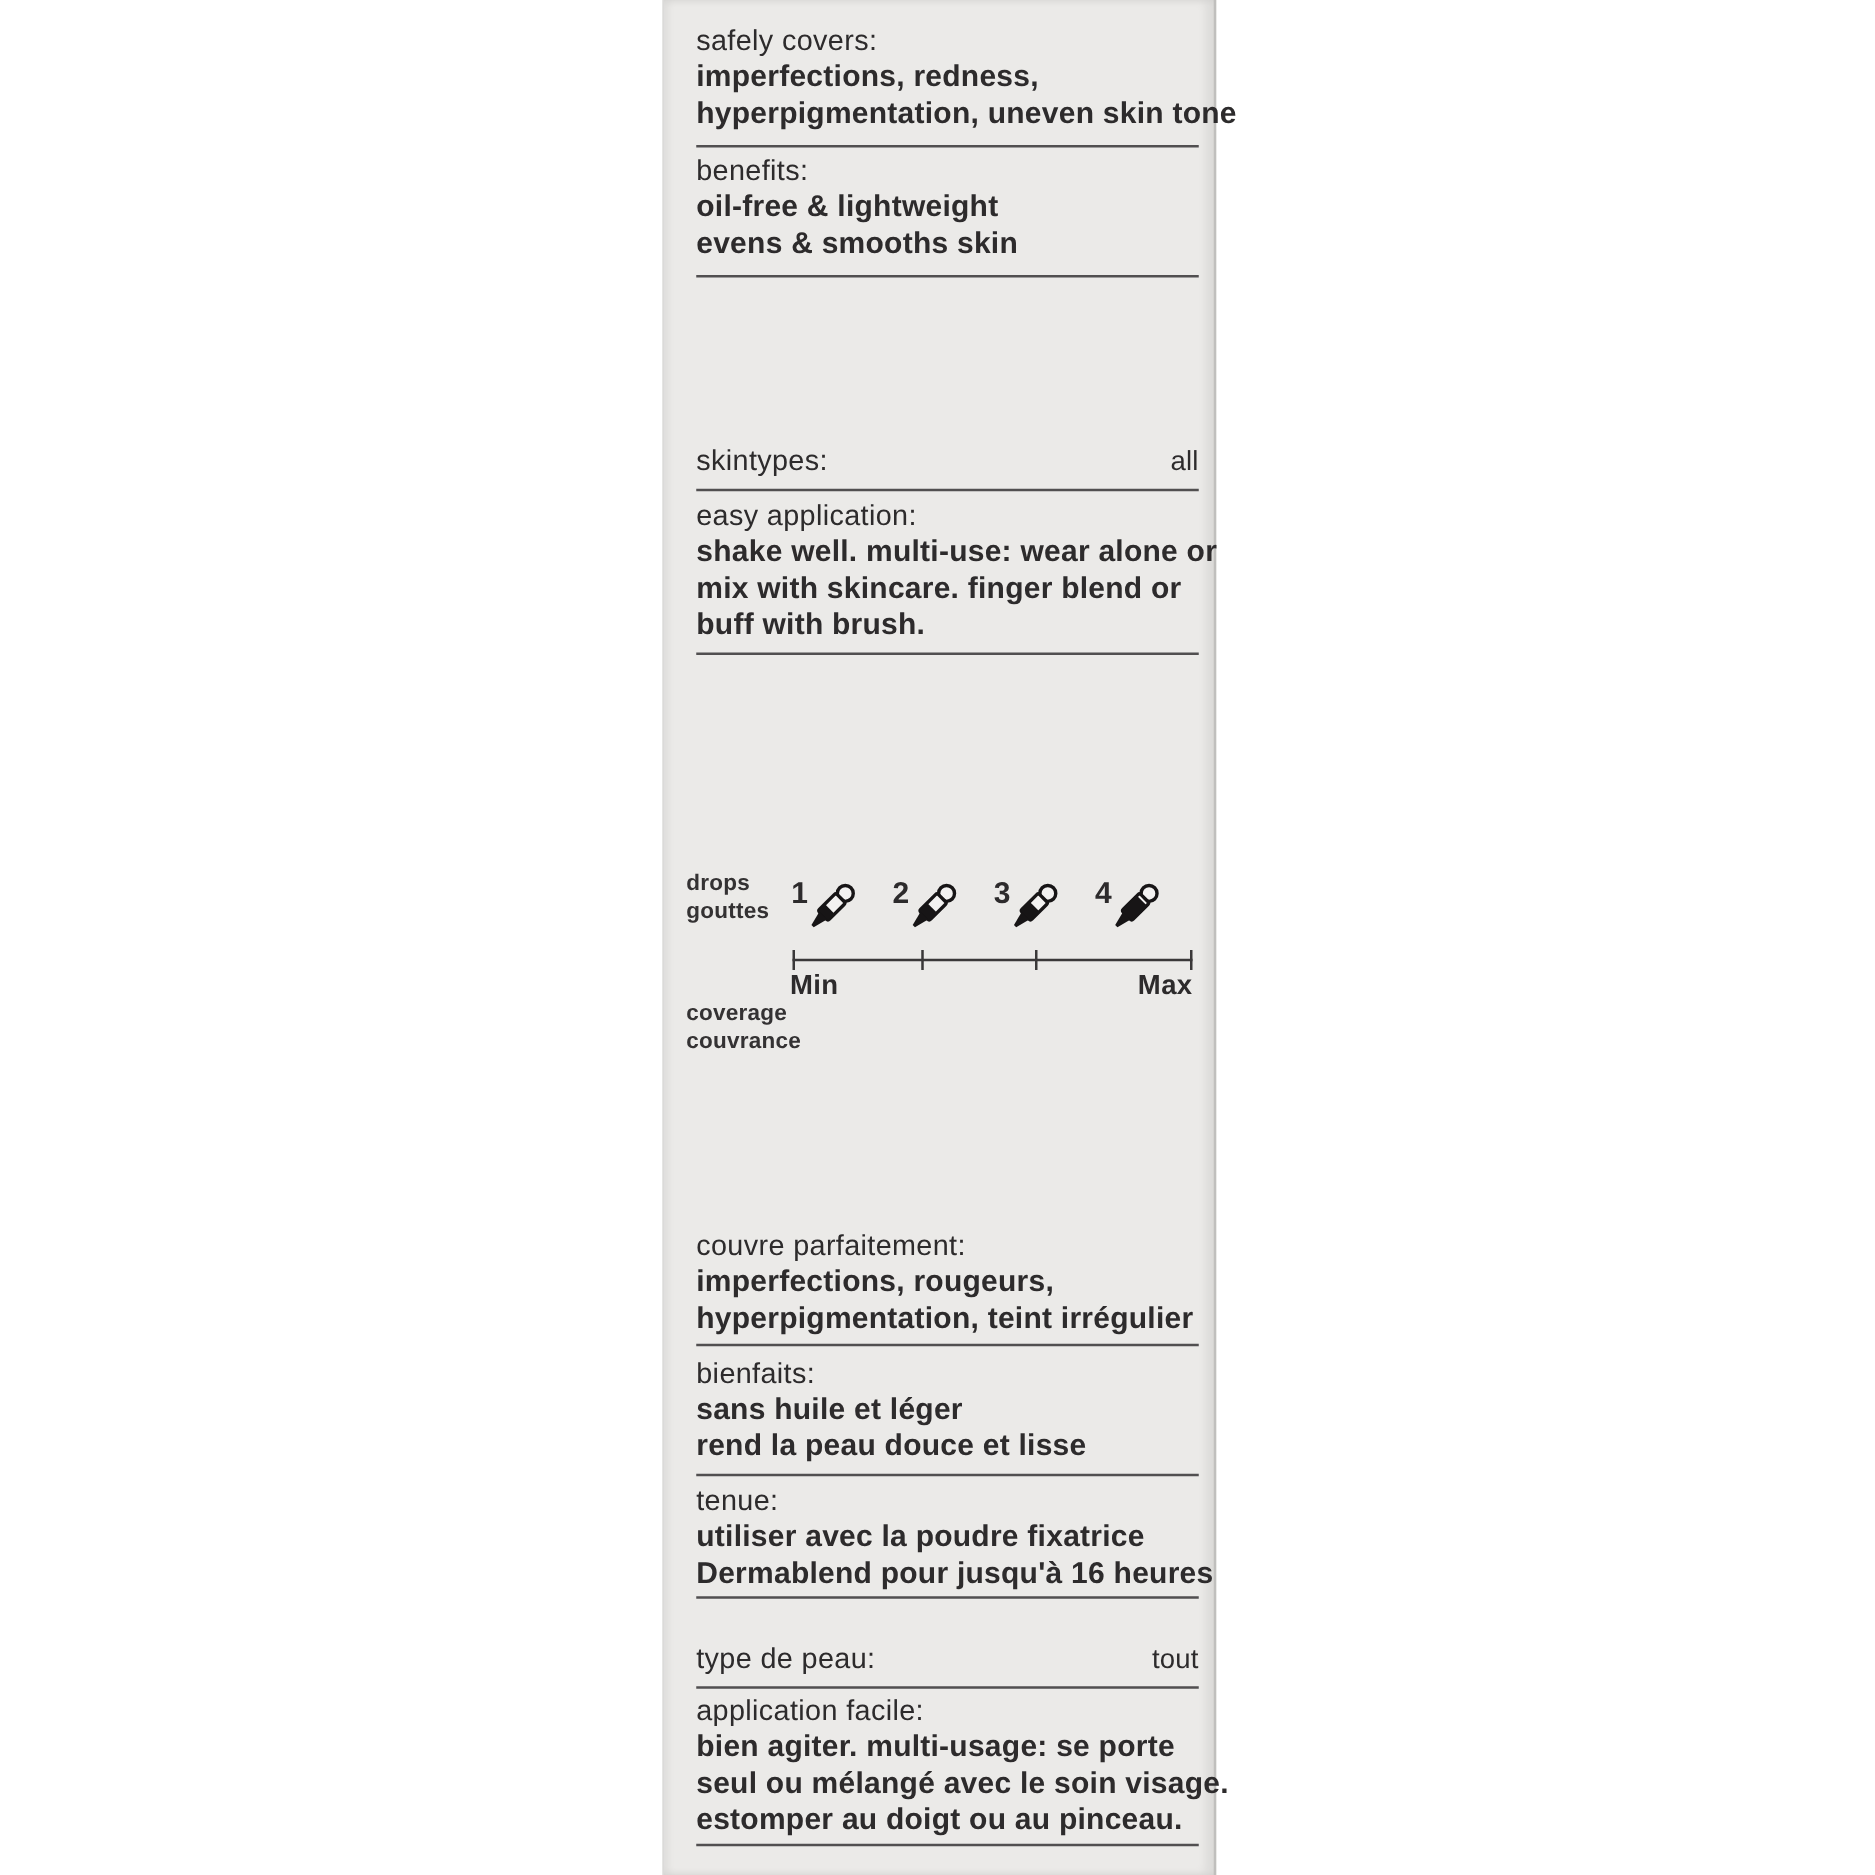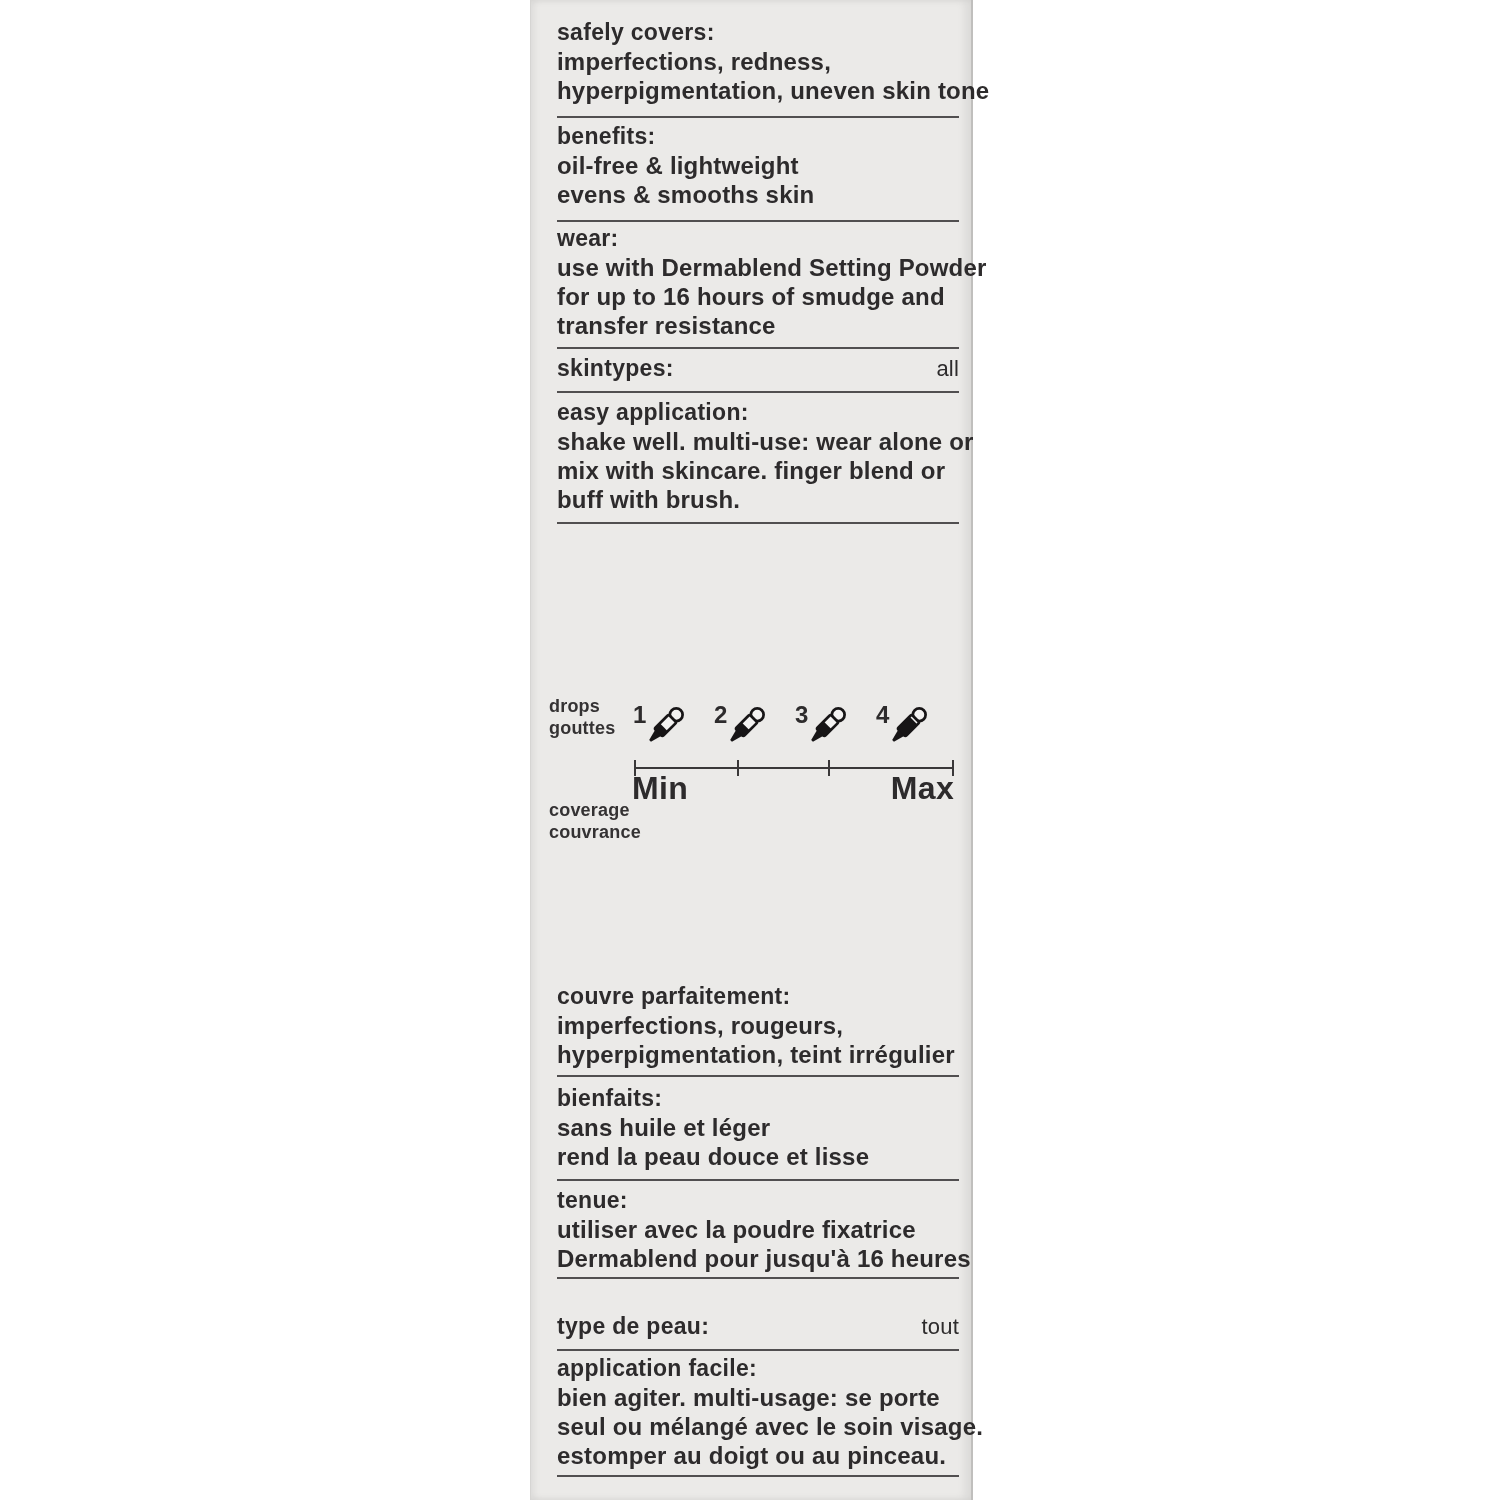--- a/index.html
+++ b/index.html
@@ -21,21 +21,21 @@
   }
   .sec{
     position:absolute;
     left:26px;
     width:402px;
     color:#2d2b2c;
   }
   .h{
     font-size:23px;
     line-height:29px;
-    font-weight:700;
+    font-weight:400;
     letter-spacing:.3px;
     white-space:nowrap;
   }
   .ln{
     font-size:24px;
     line-height:29px;
     font-weight:700;
     letter-spacing:.2px;
     white-space:nowrap;
   }
@@ -92,21 +92,21 @@
   }
   .tick{
     position:absolute;
     top:-7px;
     width:2px;height:16px;
     background:#3a3839;
   }
   .minlab,.maxlab{
     position:absolute;
     top:85px;
-    font-size:32px;
+    font-size:22px;
     line-height:28px;
     font-weight:700;
     letter-spacing:.3px;
   }
   .minlab{left:101px;}
   .maxlab{left:340px;width:83px;text-align:right;}
   .dropper{display:block;}
 </style>
 </head>
 <body>
@@ -120,27 +120,20 @@
     <div class="rule mt11"></div>
   </section>
 
   <section class="sec" style="top:122px">
     <div class="h">benefits:</div>
     <div class="ln">oil-free &amp; lightweight</div>
     <div class="ln">evens &amp; smooths skin</div>
     <div class="rule mt11"></div>
   </section>
 
-  <section class="sec" style="top:224px">
-    <div class="h">wear:</div>
-    <div class="ln">use with Dermablend Setting Powder</div>
-    <div class="ln">for up to 16 hours of smudge and</div>
-    <div class="ln">transfer resistance</div>
-    <div class="rule mt7"></div>
-  </section>
 
   <section class="sec" style="top:354px">
     <div class="kv">
       <div class="h">skintypes:</div>
       <div class="v">all</div>
     </div>
     <div class="rule mt8"></div>
   </section>
 
   <section class="sec" style="top:398px">

